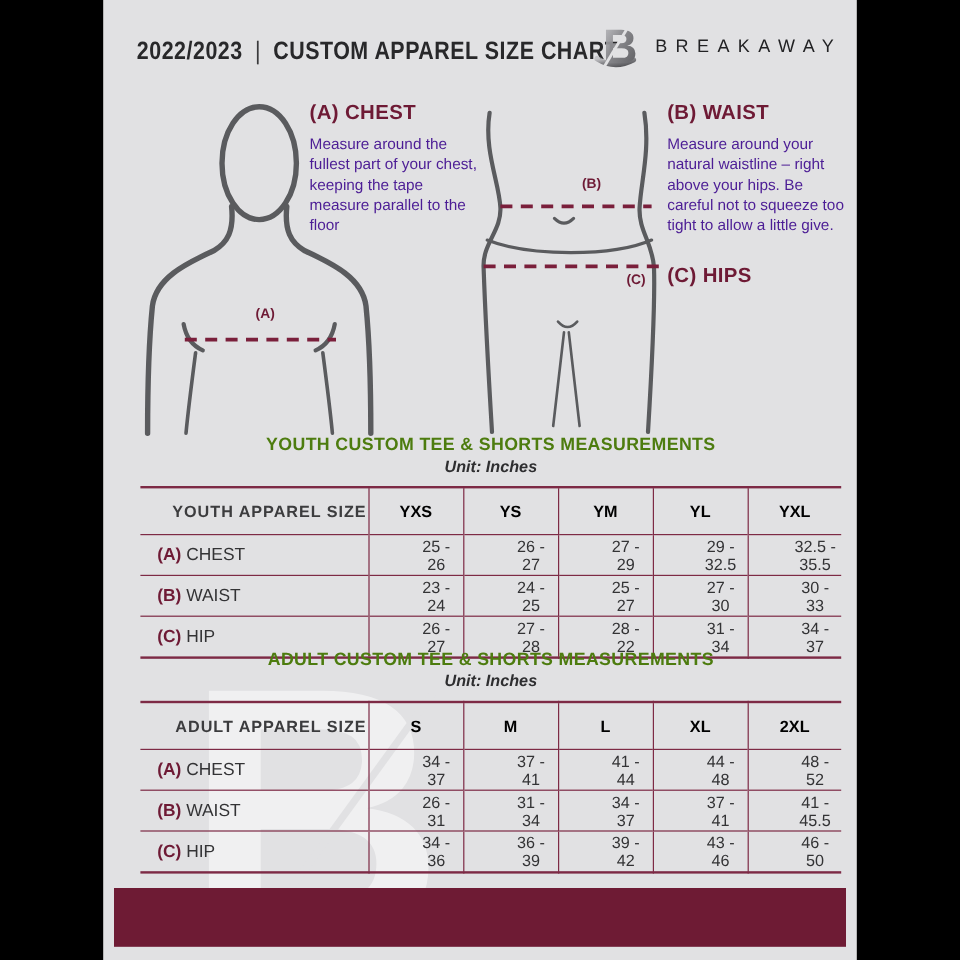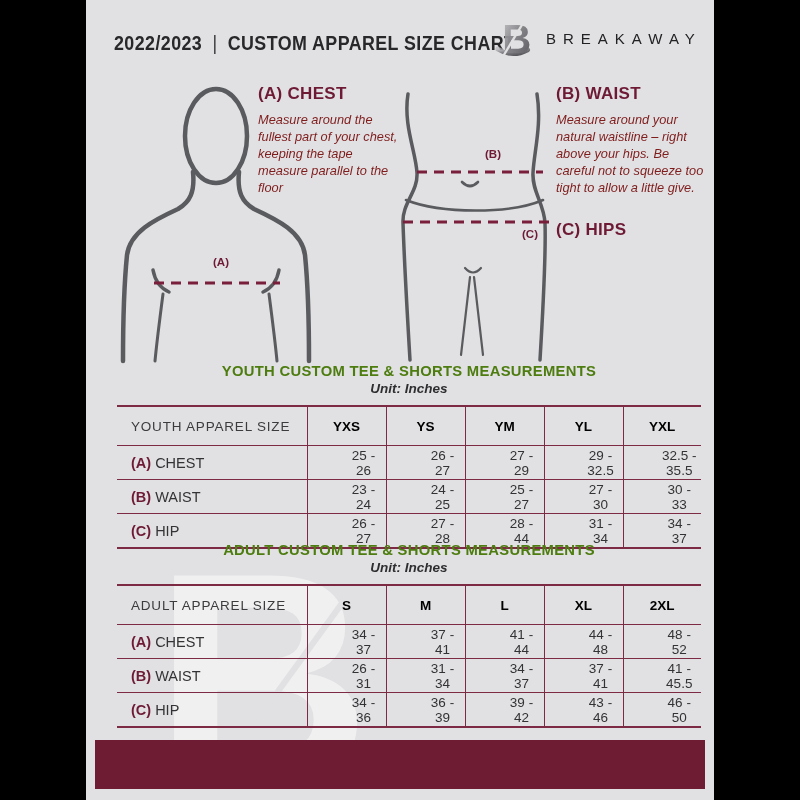--- a/index.html
+++ b/index.html
@@ -27,41 +27,41 @@
   .figure-svg{position:absolute;z-index:2;}
   .fig-label{
     position:absolute;z-index:3;color:#6E1A35;font-weight:bold;font-size:11.5px;
     width:46px;text-align:center;
   }
   .measure-text{position:absolute;z-index:3;}
   .measure-text h3{
     margin:0 0 8px 0;color:#6E1A35;font-size:17px;font-weight:bold;letter-spacing:.3px;
   }
   .measure-text p{
-    margin:0;color:#7f1d1d;font-style:italic;font-size:12.8px;line-height:1.32;
+    margin:0;color:#4c1d95;font-size:12.8px;line-height:1.32;
     white-space:pre-line;
   }
   
   .tbl-sec{position:absolute;left:31px;width:584px;z-index:2;}
   .tbl-title{
     text-align:center;color:#4d7c0f;font-weight:bold;font-size:14.8px;letter-spacing:.3px;margin:0;
   }
   .tbl-unit{
     text-align:center;color:#2E2E30;font-style:italic;font-size:13.5px;margin:2px 0 0 0;font-weight:bold;
   }
   table.size{
     width:584px;margin-top:9px;border-collapse:collapse;
     border-top:2px solid #7D2A45;border-bottom:2px solid #7D2A45;
     table-layout:fixed;
   }
   table.size tr+tr{border-top:1px solid #7D2A45;}
   table.size th:not(:first-child),table.size td:not(:first-child){border-left:1px solid #7D2A45;}
   table.size th{height:36px;font-size:13.5px;color:#000000;font-weight:bold;}
   table.size th.rowhead{
-    text-align:left;padding-left:14px;font-weight:normal;color:#3C3C3E;letter-spacing:.8px;
+    text-align:right;padding-left:14px;font-weight:bold;color:#3C3C3E;letter-spacing:.8px;
   }
   table.size td{height:31px;text-align:center;font-size:13.5px;color:#333335;padding-left:35px;}
   table.size td.rowlab{text-align:left;padding-left:14px;font-size:14.5px;color:#333335;}
   td.rowlab b{color:#6E1A35;font-weight:bold;margin-right:4px;}
   
   .watermark{
     position:absolute;left:68px;top:528px;z-index:1;
     font-weight:bold;font-size:300px;line-height:1;color:rgba(255,255,255,.5);
   }
   .watermark::after{
@@ -179,21 +179,21 @@
           <td>23 - 24</td>
           <td>24 - 25</td>
           <td>25 - 27</td>
           <td>27 - 30</td>
           <td>30 - 33</td>
         </tr>
         <tr>
           <td class="rowlab"><b>(C)</b><span>HIP</span></td>
           <td>26 - 27</td>
           <td>27 - 28</td>
-          <td>28 - 44</td>
+          <td>28 - 22</td>
           <td>31 - 34</td>
           <td>34 - 37</td>
         </tr>
       </tbody>
         </table>
     </div>
 
     <div class="tbl-sec" style="top:542px">
       <p class="tbl-title">ADULT CUSTOM TEE &amp; SHORTS MEASUREMENTS</p>
       <p class="tbl-unit">Unit: Inches</p>

